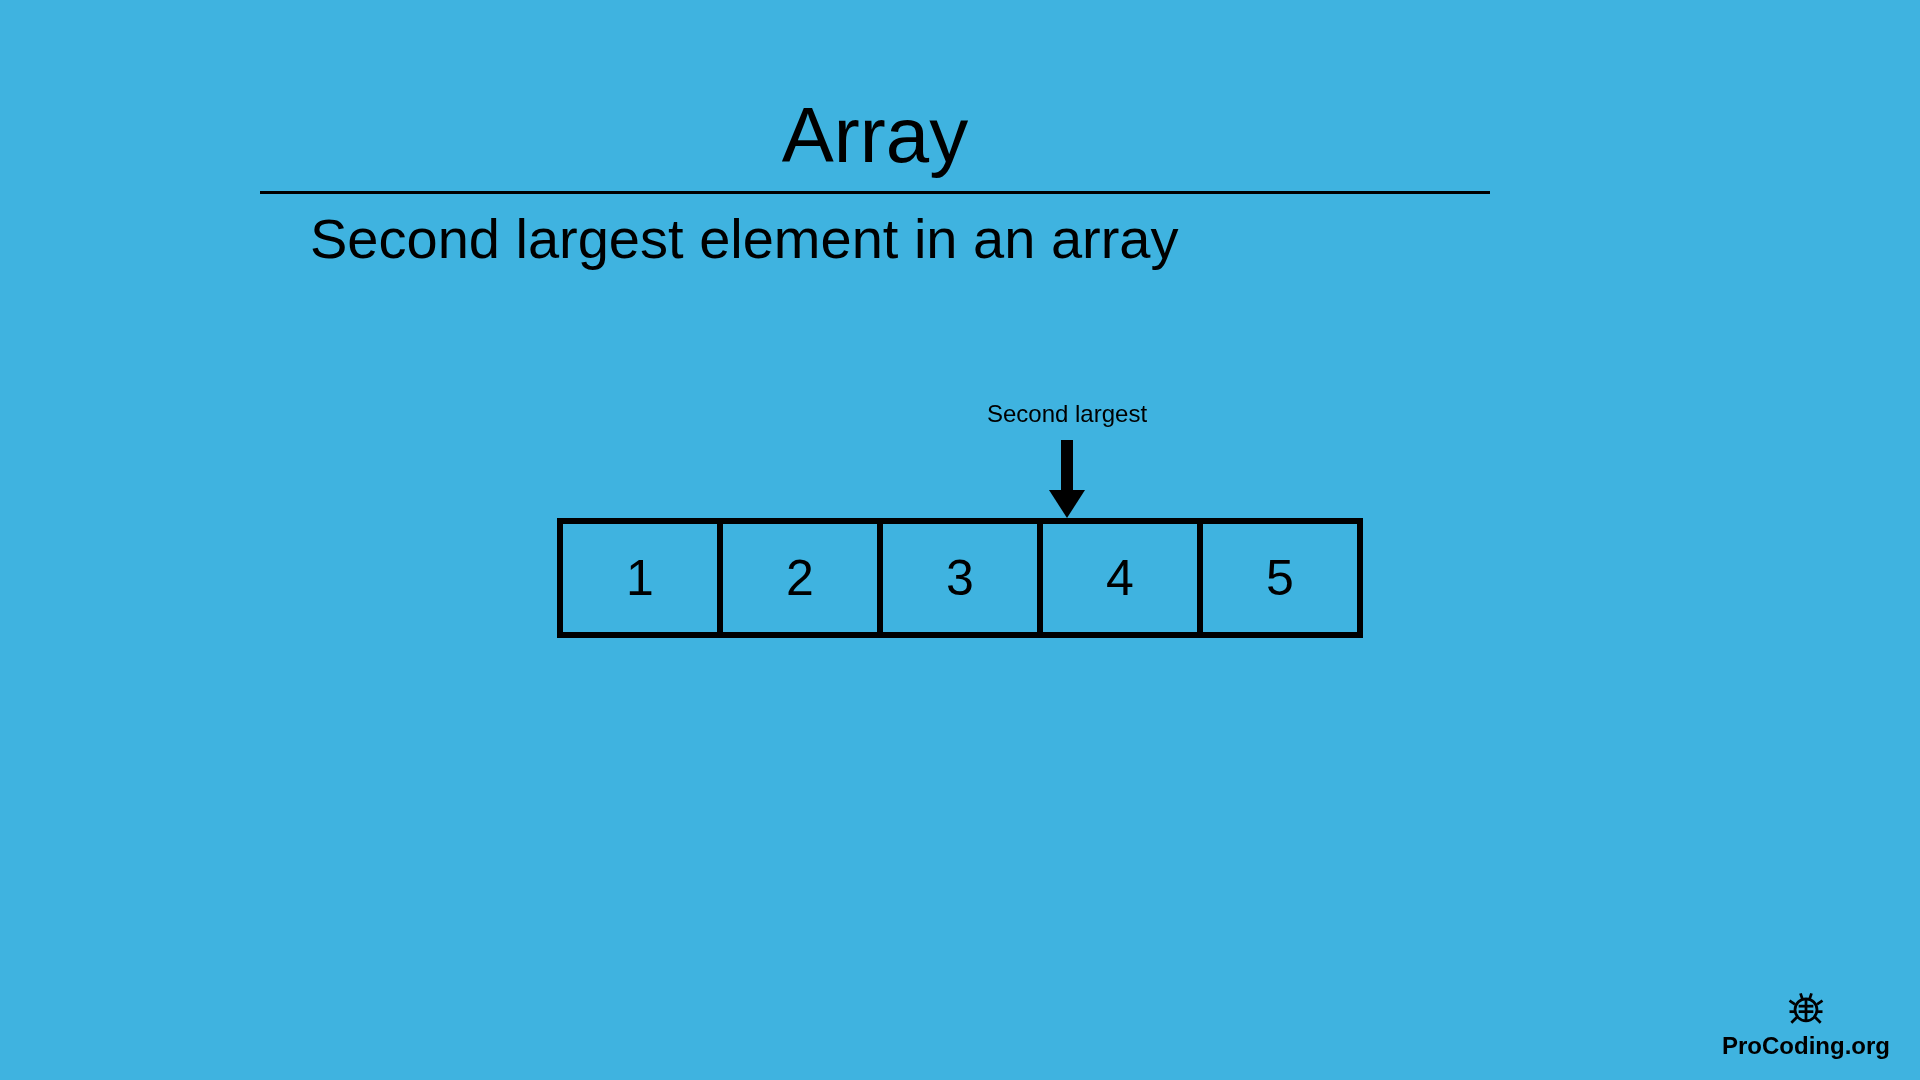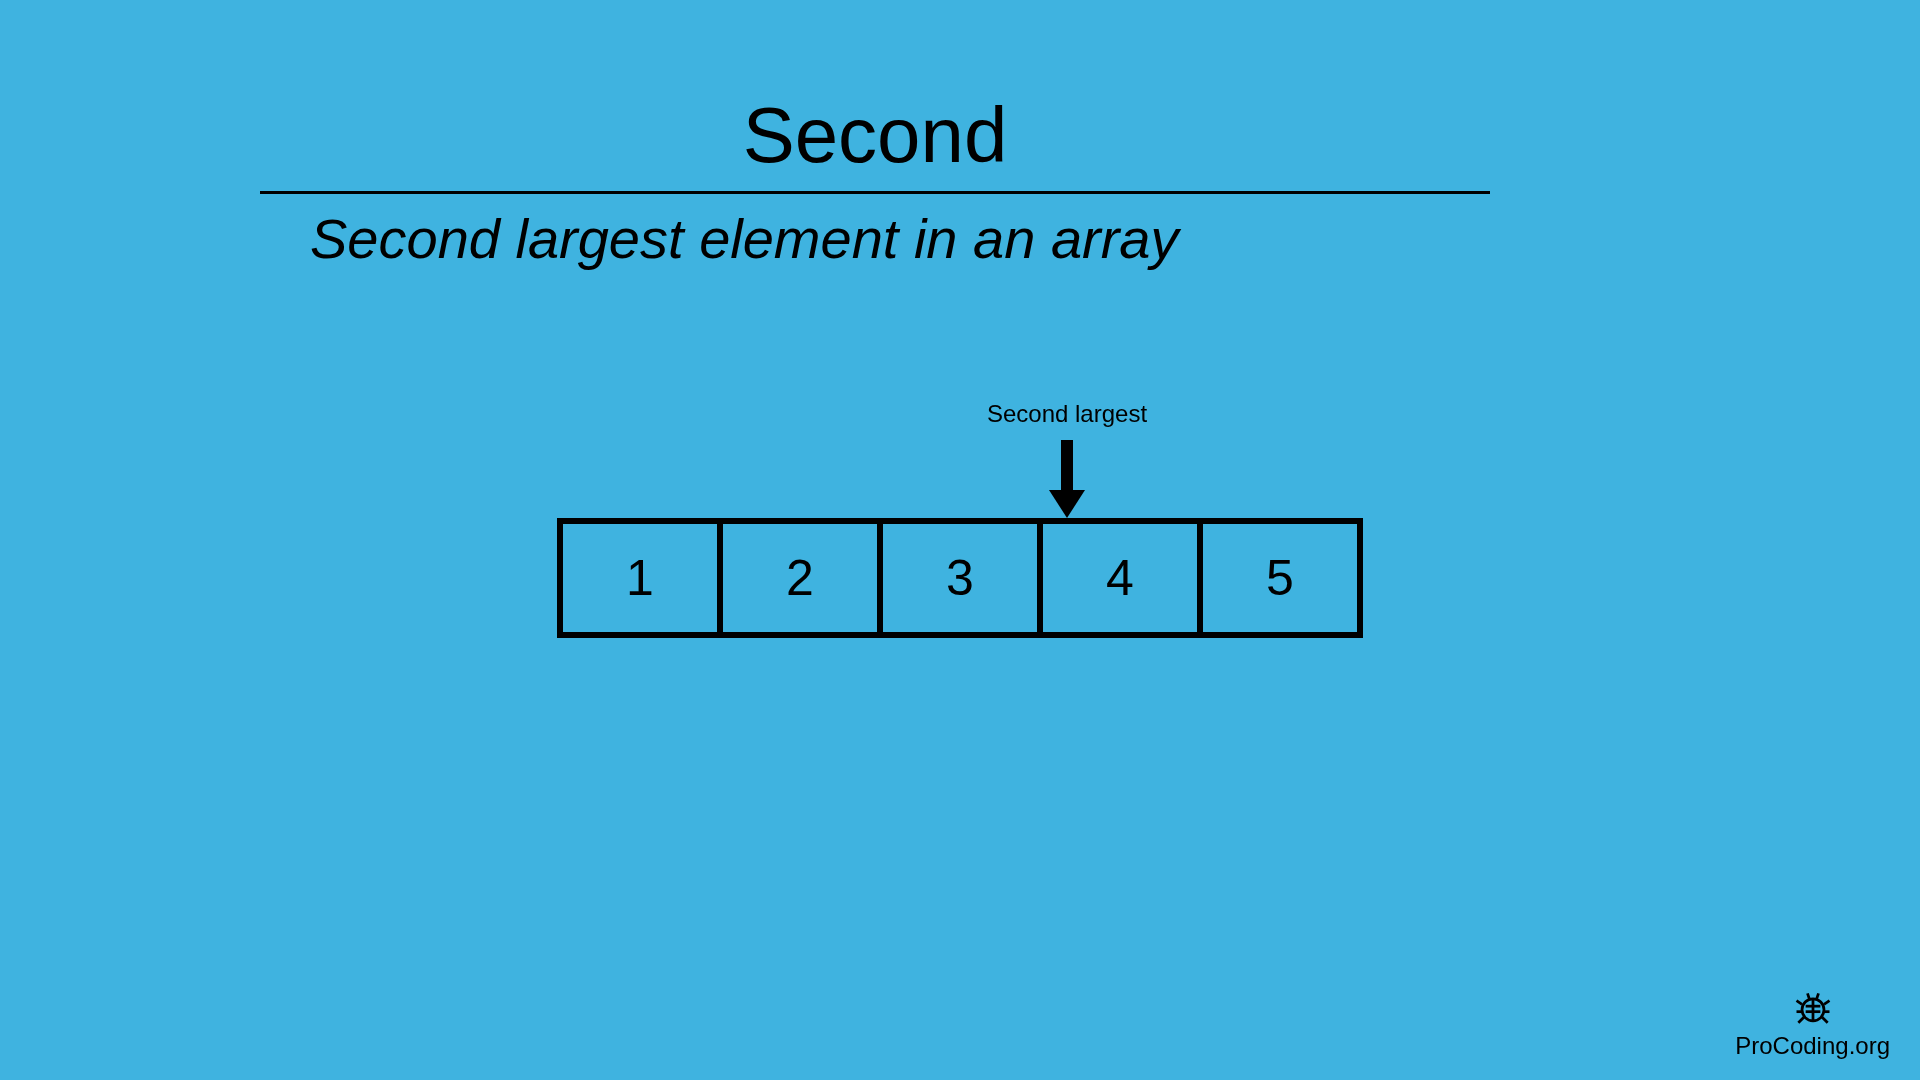--- a/index.html
+++ b/index.html
@@ -29,21 +29,20 @@
       background: #000;
       width: 100%;
       margin-bottom: 12px;
     }
     .subtitle {
       font-size: 56px;
       font-weight: 400;
       color: #000;
       text-align: left;
       padding-left: 50px;
-      font-style: italic;
     }
     .diagram {
       position: absolute;
       top: 500px;
       left: 50%;
       transform: translateX(-50%);
     }
     .arrow-label {
       position: absolute;
       top: -100px;
@@ -88,36 +87,37 @@
       font-size: 50px;
       color: #000;
       margin-left: -6px;
     }
     .array-cell:first-child { margin-left: 0; }
     .footer {
       position: absolute;
       bottom: 20px;
       right: 30px;
       text-align: left;
+      font-weight: bold;
     }
     .bug-icon {
       display: flex;
       justify-content: center;
       margin-bottom: 2px;
     }
     .footer-text {
       font-size: 24px;
       color: #000;
     }
   </style>
 </head>
 <body>
 
 <div class="header">
-  <div class="title">Second</div>
+  <div class="title">Array</div>
   <div class="divider"></div>
   <div class="subtitle">Second largest element in an array</div>
 </div>
 
 <div class="diagram">
   <div class="arrow-label">Second largest</div>
   <div class="arrow">
     <div class="arrow-line"></div>
     <div class="arrow-head"></div>
   </div>

